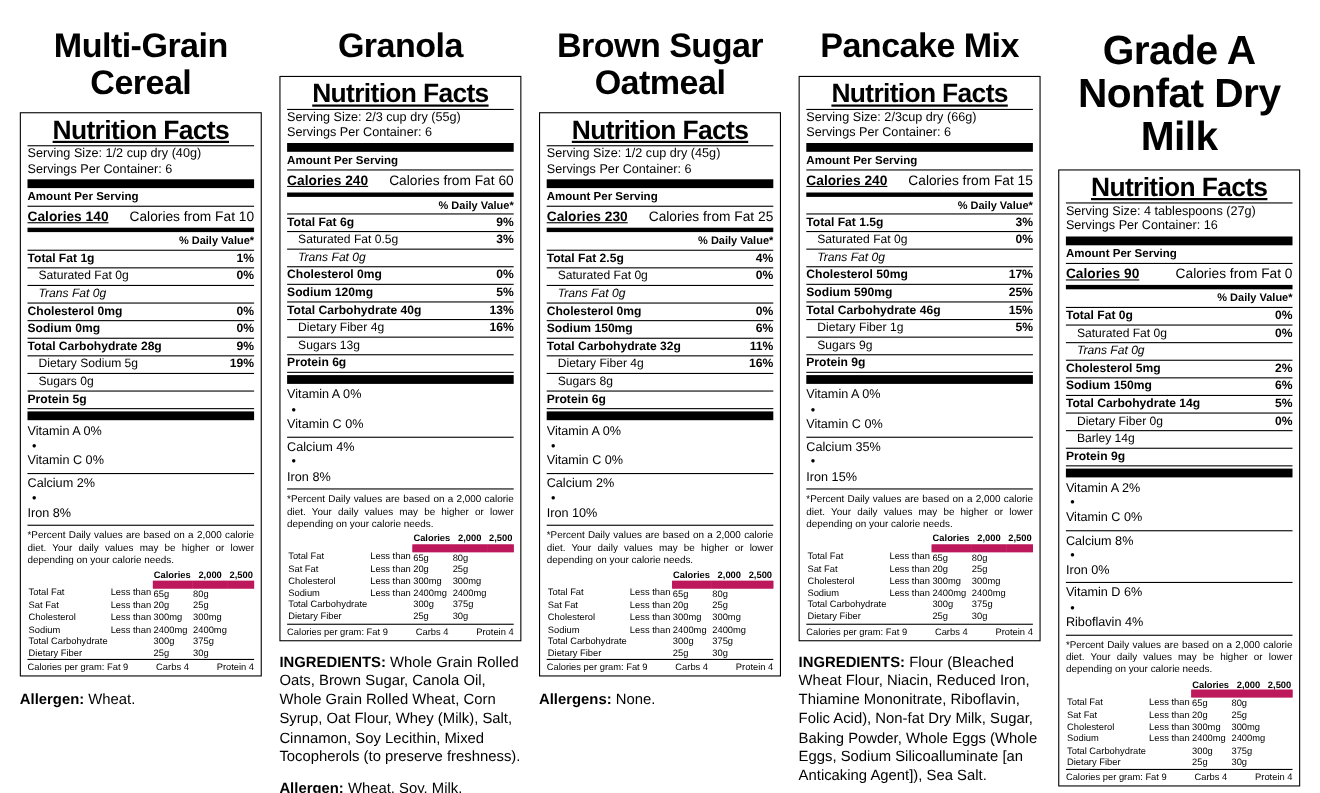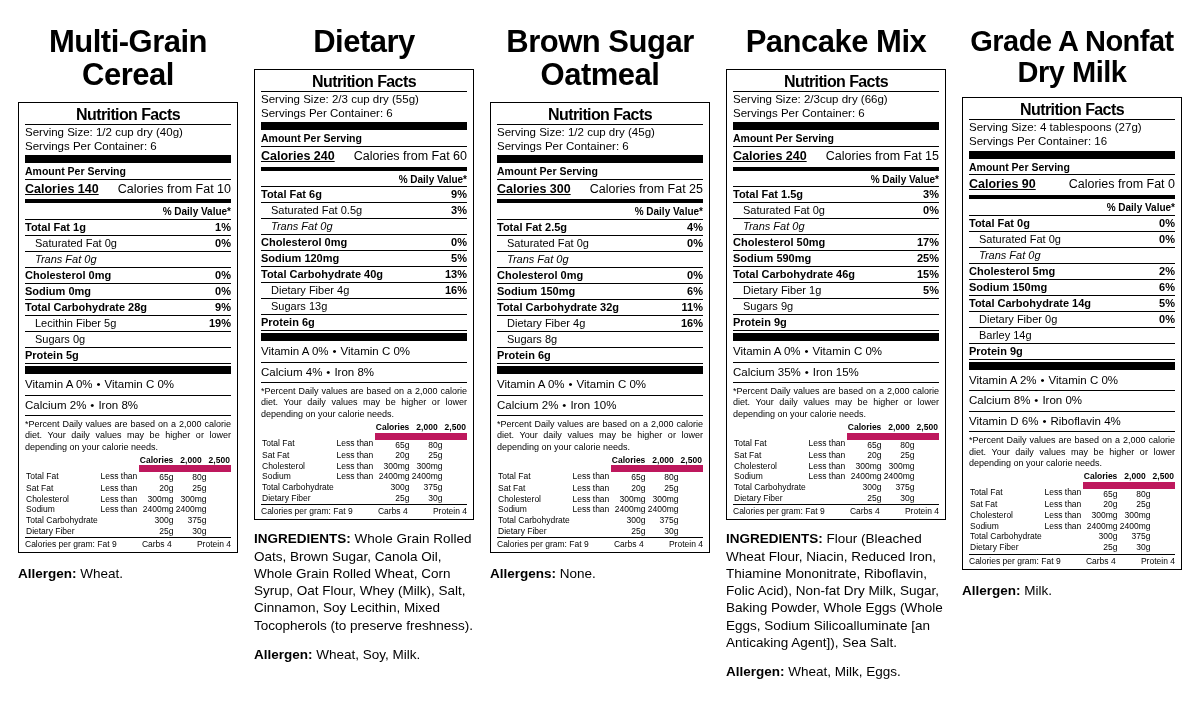--- a/index.html
+++ b/index.html
@@ -25,37 +25,38 @@
     flex-direction: column;
   }
   .product-title {
     text-align: center;
     font-weight: bold;
     line-height: 1.06;
     margin: 0 0 10px 0;
     letter-spacing: -0.5px;
   }
   .t-big { font-size: 31px; }
-  .t-mid { font-size: 29px; }
+  .t-mid { font-size: 37px; }
 
   
   .nf {
     border: 1px solid #000;
     background: #fff;
     padding: 4px 6px 3px 6px;
     font-size: 11px;
     line-height: 1.18;
   }
   .nf-title {
-    font-size: 16px;
+    font-size: 24px;
     font-weight: bold;
     text-align: center;
     letter-spacing: -0.6px;
     line-height: 1.0;
     margin-bottom: 1px;
+    text-decoration: underline;
   }
   .rule-thin { border-bottom: 1px solid #000; margin: 1px 0; }
   .rule-med  { border-bottom: 4px solid #000; margin: 2px 0; }
   .rule-thick{ border-bottom: 8px solid #000; margin: 2px 0; }
   .serving { font-size: 11.5px; line-height: 1.2; }
   .aps { font-weight: bold; font-size: 10.5px; margin: 1px 0; }
   .row {
     display: flex;
     justify-content: space-between;
     align-items: baseline;
@@ -70,40 +71,40 @@
   .dv-head {
     text-align: right;
     font-weight: bold;
     font-size: 10px;
     padding: 1px 0;
     border-bottom: 1px solid #000;
   }
   .b { font-weight: bold; }
   .ind1 { padding-left: 10px; }
   .ital { font-style: italic; }
-  .vits { display: flex; justify-content: flex-start; padding: 2px 0; font-size: 11.5px; }
+  .vits { display: flex; justify-content: center; padding: 2px 0; font-size: 11.5px; flex-direction: column; }
   .vits .dot { padding: 0 4px; }
   .footnote {
     font-size: 9px;
     line-height: 1.25;
     text-align: justify;
     padding: 2px 0 2px 0;
   }
   table.dvtable {
     width: 100%;
     border-collapse: collapse;
     font-size: 8.5px;
     line-height: 1.25;
   }
   table.dvtable th, table.dvtable td { padding: 0 1px; font-weight: normal; }
   table.dvtable thead th { font-weight: bold; text-align: center; border-bottom: 7px solid #be185d; }
   table.dvtable thead th.blank { border-bottom: none; }
   table.dvtable td.name { text-align: left; white-space: nowrap; }
-  table.dvtable td.lt { text-align: left; }
-  table.dvtable td.num { text-align: right; }
+  table.dvtable td.lt { text-align: center; }
+  table.dvtable td.num { text-align: left; }
   .calgram {
     border-top: 1px solid #000;
     font-size: 8.5px;
     display: flex;
     justify-content: space-between;
     padding-top: 1px;
     margin-top: 1px;
   }
   .ingredients {
     font-size: 13.5px;
@@ -159,21 +160,21 @@
         </div>
         <div class="row bordered">
           <span class="left b">Sodium 0mg</span>
           <span class="right">0%</span>
         </div>
         <div class="row bordered">
           <span class="left b">Total Carbohydrate 28g</span>
           <span class="right">9%</span>
         </div>
         <div class="row bordered">
-          <span class="left ind1">Lecithin Fiber 5g</span>
+          <span class="left ind1">Dietary Sodium 5g</span>
           <span class="right">19%</span>
         </div>
         <div class="row bordered">
           <span class="left ind1">Sugars 0g</span>
           <span class="right"></span>
         </div>
         <div class="row bordered">
           <span class="left b">Protein 5g</span>
           <span class="right"></span>
         </div>
@@ -241,21 +242,21 @@
         </table>
         <div class="calgram">
           <span>Calories per gram: Fat 9</span>
           <span>Carbs 4</span>
           <span>Protein 4</span>
         </div>
       </div>
       <div class="allergen"><span class="lbl">Allergen:</span> <span>Wheat.</span></div>
     </div>
     <div class="panel">
-      <div class="product-title t-big">Dietary</div>
+      <div class="product-title t-big">Granola</div>
       <div class="nf">
         <div class="nf-title">Nutrition Facts</div>
         <div class="rule-thin"></div>
         <div class="serving">
           <div>Serving Size: 2/3 cup dry (55g)</div>
           <div>Servings Per Container: 6</div>
         </div>
         <div class="rule-thick"></div>
         <div class="aps">Amount Per Serving</div>
         <div class="rule-thin"></div>
@@ -378,21 +379,21 @@
         <div class="nf-title">Nutrition Facts</div>
         <div class="rule-thin"></div>
         <div class="serving">
           <div>Serving Size: 1/2 cup dry (45g)</div>
           <div>Servings Per Container: 6</div>
         </div>
         <div class="rule-thick"></div>
         <div class="aps">Amount Per Serving</div>
         <div class="rule-thin"></div>
         <div class="row cal-row">
-          <span class="left">Calories 300</span>
+          <span class="left">Calories 230</span>
           <span class="right">Calories from Fat 25</span>
         </div>
         <div class="rule-med"></div>
         <div class="dv-head">% Daily Value*</div>
         <div class="row bordered">
           <span class="left b">Total Fat 2.5g</span>
           <span class="right">4%</span>
         </div>
         <div class="row bordered">
           <span class="left ind1">Saturated Fat 0g</span>

